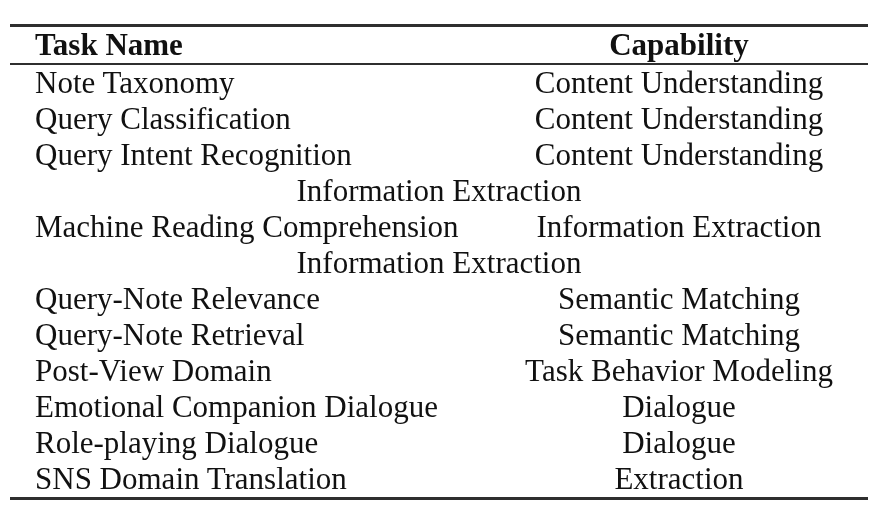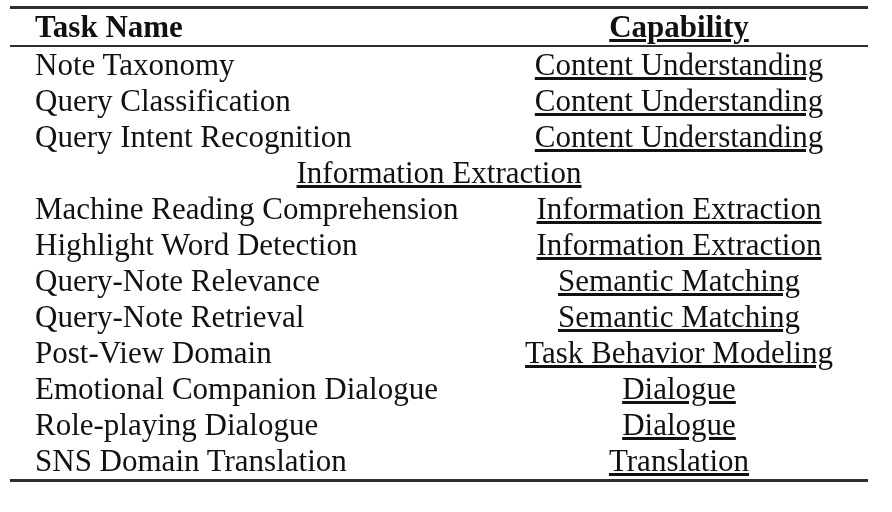--- a/index.html
+++ b/index.html
@@ -6,21 +6,21 @@
     html, body {
       width: 892px; height: 512px;
       background: #ffffff;
       font-family: "Liberation Serif", "DejaVu Serif", serif;
       color: #111111;
       overflow: hidden;
     }
     .table-wrap {
       position: absolute;
       left: 10px;
-      top: 6px;
+      top: 24px;
       width: 858px;
     }
     .rule {
       width: 100%;
       background: #2f2f2f;
     }
     .rule.thick { height: 3px; }
     .rule.thin  { height: 1.5px; }
     .trow {
       display: flex;
@@ -33,21 +33,20 @@
     .trow.header { font-weight: bold; }
     .cell-task {
       flex: 0 0 480px;
       padding-left: 25px;
       text-align: left;
       overflow: visible;
     }
     .cell-cap {
       flex: 1 1 auto;
       text-align: center;
-      text-decoration: underline;
     }
   </style>
 </head>
 <body>
 
 <div class="table-wrap">
 
   <div class="rule thick"></div>
 
   <div class="trow header">
@@ -70,21 +69,20 @@
     <div class="cell-cap">Content Understanding</div>
   </div>
   <div class="trow">
     <div class="cell-cap">Information Extraction</div>
   </div>
   <div class="trow">
     <div class="cell-task">Machine Reading Comprehension</div>
     <div class="cell-cap">Information Extraction</div>
   </div>
   <div class="trow">
-    <div class="cell-task">Highlight Word Detection</div>
     <div class="cell-cap">Information Extraction</div>
   </div>
   <div class="trow">
     <div class="cell-task">Query-Note Relevance</div>
     <div class="cell-cap">Semantic Matching</div>
   </div>
   <div class="trow">
     <div class="cell-task">Query-Note Retrieval</div>
     <div class="cell-cap">Semantic Matching</div>
   </div>
@@ -95,18 +93,18 @@
   <div class="trow">
     <div class="cell-task">Emotional Companion Dialogue</div>
     <div class="cell-cap">Dialogue</div>
   </div>
   <div class="trow">
     <div class="cell-task">Role-playing Dialogue</div>
     <div class="cell-cap">Dialogue</div>
   </div>
   <div class="trow">
     <div class="cell-task">SNS Domain Translation</div>
-    <div class="cell-cap">Translation</div>
+    <div class="cell-cap">Extraction</div>
   </div>
 
   <div class="rule thick"></div>
 
 </div>
 
 </body></html>

